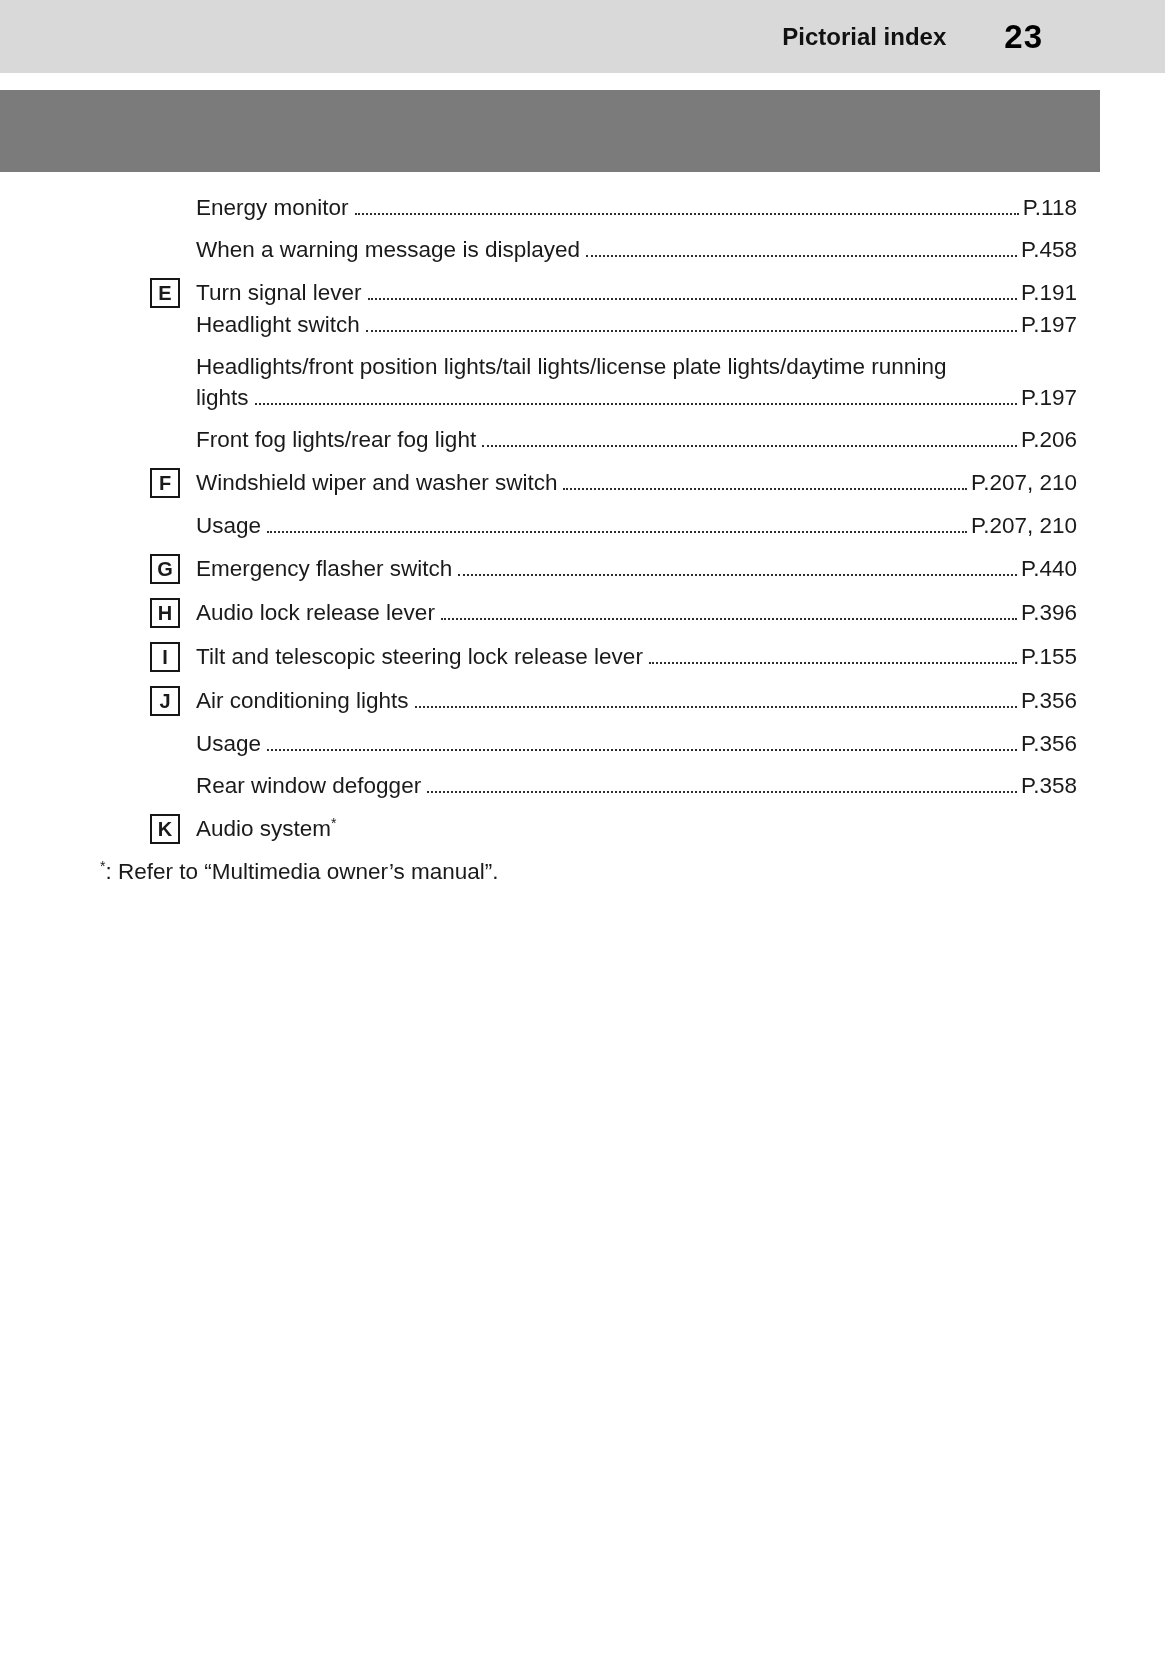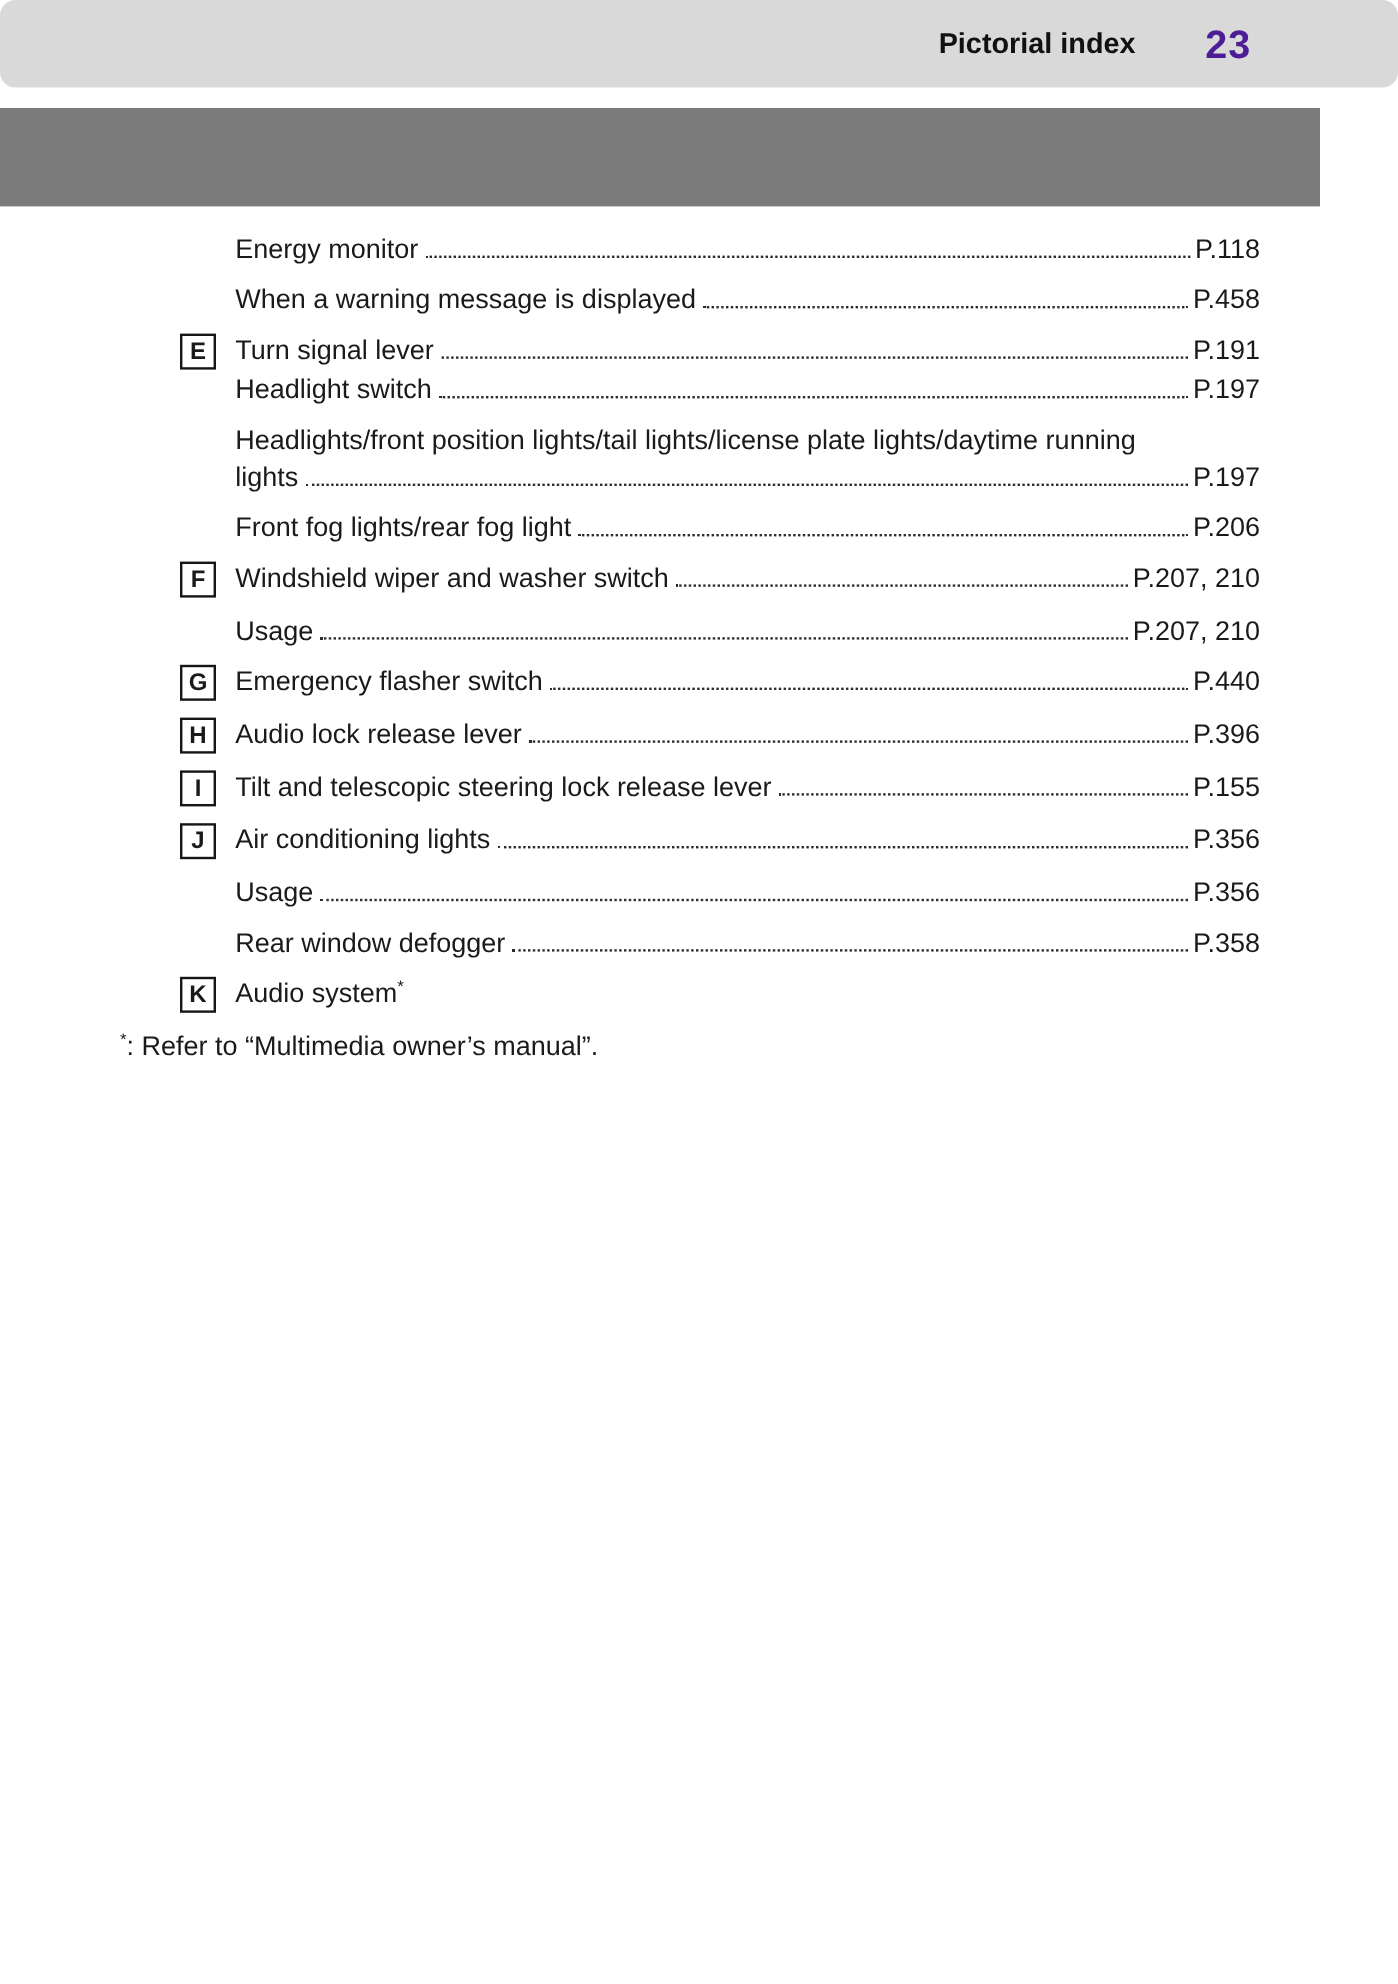--- a/index.html
+++ b/index.html
@@ -14,46 +14,45 @@
   }
 
   
   .topbar {
     height: 73px;
     background: #d9d9d9;
     display: flex;
     align-items: center;
     justify-content: flex-end;
     padding-right: 122px;
-    border-radius: 13px;
   }
   .topbar .header-title {
     font-size: 24px;
     font-weight: bold;
     color: #111;
     margin-right: 58px;
   }
   .topbar .page-number {
     font-size: 33px;
     font-weight: bold;
-    color: #4c1d95;
+    color: #000000;
     letter-spacing: 1px;
   }
   .dark-band {
     margin-top: 17px;
     height: 82px;
     width: 1100px;
     background: #7b7b7b;
   }
 
   
   .toc {
     margin-top: 22px;
     padding-left: 150px;
-    padding-right: 115px;
+    padding-right: 88px;
     font-size: 22.5px;
     line-height: 28px;
   }
   .row {
     display: flex;
     align-items: baseline;
     margin-bottom: 14px;
   }
   .row.tight { margin-bottom: 3px; }
   .row.bold .label,

